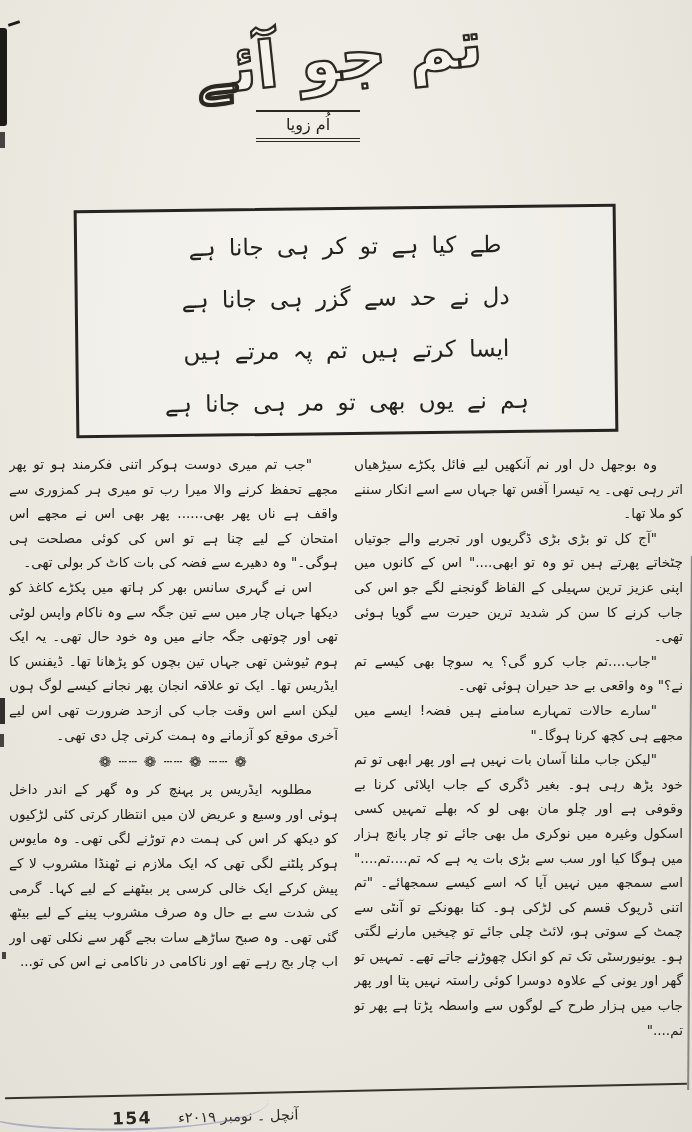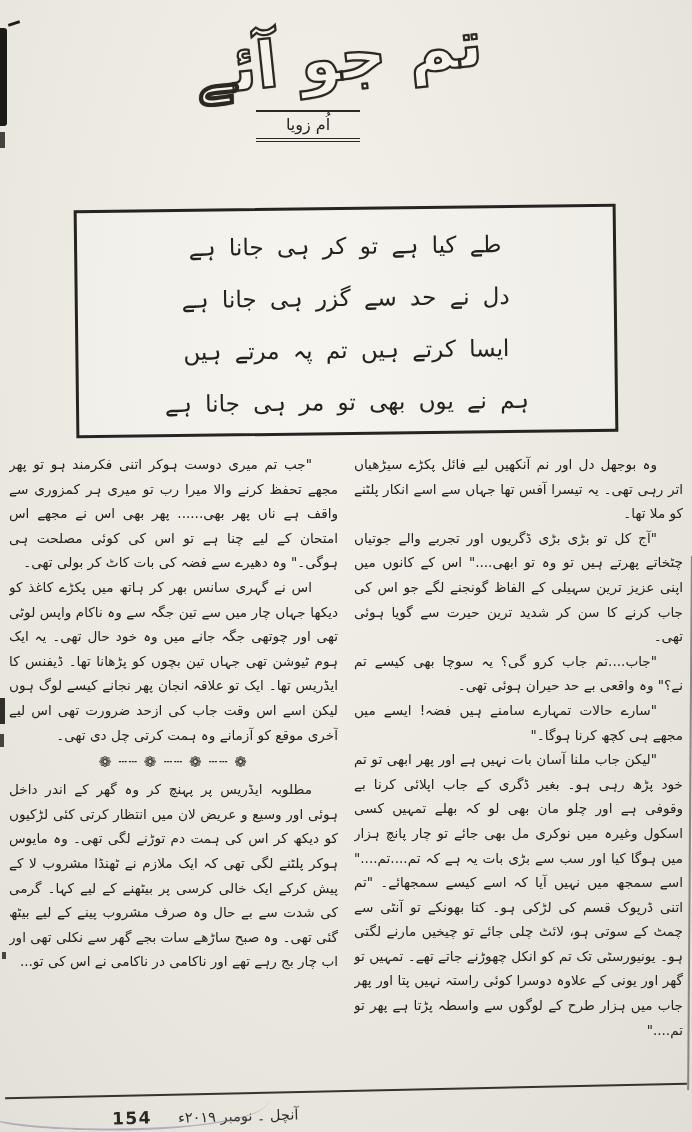--- a/index.html
+++ b/index.html
@@ -141,21 +141,21 @@
 
   <section class="poem-box">
     <p class="poem-line">طے کیا ہے تو کر ہی جانا ہے</p>
     <p class="poem-line">دل نے حد سے گزر ہی جانا ہے</p>
     <p class="poem-line">ایسا کرتے ہیں تم پہ مرتے ہیں</p>
     <p class="poem-line">ہم نے یوں بھی تو مر ہی جانا ہے</p>
   </section>
 
   <main class="columns">
     <div class="col">
-      <p class="para">وہ بوجھل دل اور نم آنکھیں لیے فائل پکڑے سیڑھیاں اتر رہی تھی۔ یہ تیسرا آفس تھا جہاں سے اسے انکار پلٹنے کو ملا تھا۔</p>
+      <p class="para">وہ بوجھل دل اور نم آنکھیں لیے فائل پکڑے سیڑھیاں اتر رہی تھی۔ یہ تیسرا آفس تھا جہاں سے اسے انکار سننے کو ملا تھا۔</p>
       <p class="para">"آج کل تو بڑی بڑی ڈگریوں اور تجربے والے جوتیاں چٹخاتے پھرتے ہیں تو وہ تو ابھی...." اس کے کانوں میں اپنی عزیز ترین سہیلی کے الفاظ گونجنے لگے جو اس کی جاب کرنے کا سن کر شدید ترین حیرت سے گویا ہوئی تھی۔</p>
       <p class="para">"جاب....تم جاب کرو گی؟ یہ سوچا بھی کیسے تم نے؟" وہ واقعی بے حد حیران ہوئی تھی۔</p>
       <p class="para">"سارے حالات تمہارے سامنے ہیں فضہ! ایسے میں مجھے ہی کچھ کرنا ہوگا۔"</p>
       <p class="para">"لیکن جاب ملنا آسان بات نہیں ہے اور پھر ابھی تو تم خود پڑھ رہی ہو۔ بغیر ڈگری کے جاب اپلائی کرنا بے وقوفی ہے اور چلو مان بھی لو کہ بھلے تمہیں کسی اسکول وغیرہ میں نوکری مل بھی جائے تو چار پانچ ہزار میں ہوگا کیا اور سب سے بڑی بات یہ ہے کہ تم....تم...." اسے سمجھ میں نہیں آیا کہ اسے کیسے سمجھائے۔ "تم اتنی ڈرپوک قسم کی لڑکی ہو۔ کتا بھونکے تو آنٹی سے چمٹ کے سوتی ہو، لائٹ چلی جائے تو چیخیں مارنے لگتی ہو۔ یونیورسٹی تک تم کو انکل چھوڑنے جاتے تھے۔ تمہیں تو گھر اور یونی کے علاوہ دوسرا کوئی راستہ نہیں پتا اور پھر جاب میں ہزار طرح کے لوگوں سے واسطہ پڑتا ہے پھر تو تم...."</p>
     </div>
     <div class="col">
       <p class="para">"جب تم میری دوست ہوکر اتنی فکرمند ہو تو پھر مجھے تحفظ کرنے والا میرا رب تو میری ہر کمزوری سے واقف ہے ناں پھر بھی...... پھر بھی اس نے مجھے اس امتحان کے لیے چنا ہے تو اس کی کوئی مصلحت ہی ہوگی۔" وہ دھیرے سے فضہ کی بات کاٹ کر بولی تھی۔</p>
       <p class="para">اس نے گہری سانس بھر کر ہاتھ میں پکڑے کاغذ کو دیکھا جہاں چار میں سے تین جگہ سے وہ ناکام واپس لوٹی تھی اور چوتھی جگہ جانے میں وہ خود حال تھی۔ یہ ایک ہوم ٹیوشن تھی جہاں تین بچوں کو پڑھانا تھا۔ ڈیفنس کا ایڈریس تھا۔ ایک تو علاقہ انجان پھر نجانے کیسے لوگ ہوں لیکن اسے اس وقت جاب کی ازحد ضرورت تھی اس لیے آخری موقع کو آزمانے وہ ہمت کرتی چل دی تھی۔</p>
       <div class="flower-sep">❁ ┄┄ ❁ ┄┄ ❁ ┄┄ ❁</div>
       <p class="para">مطلوبہ ایڈریس پر پہنچ کر وہ گھر کے اندر داخل ہوئی اور وسیع و عریض لان میں انتظار کرتی کئی لڑکیوں کو دیکھ کر اس کی ہمت دم توڑنے لگی تھی۔ وہ مایوس ہوکر پلٹنے لگی تھی کہ ایک ملازم نے ٹھنڈا مشروب لا کے پیش کرکے ایک خالی کرسی پر بیٹھنے کے لیے کہا۔ گرمی کی شدت سے بے حال وہ صرف مشروب پینے کے لیے بیٹھ گئی تھی۔ وہ صبح ساڑھے سات بجے گھر سے نکلی تھی اور اب چار بج رہے تھے اور ناکامی در ناکامی نے اس کی تو...</p>

